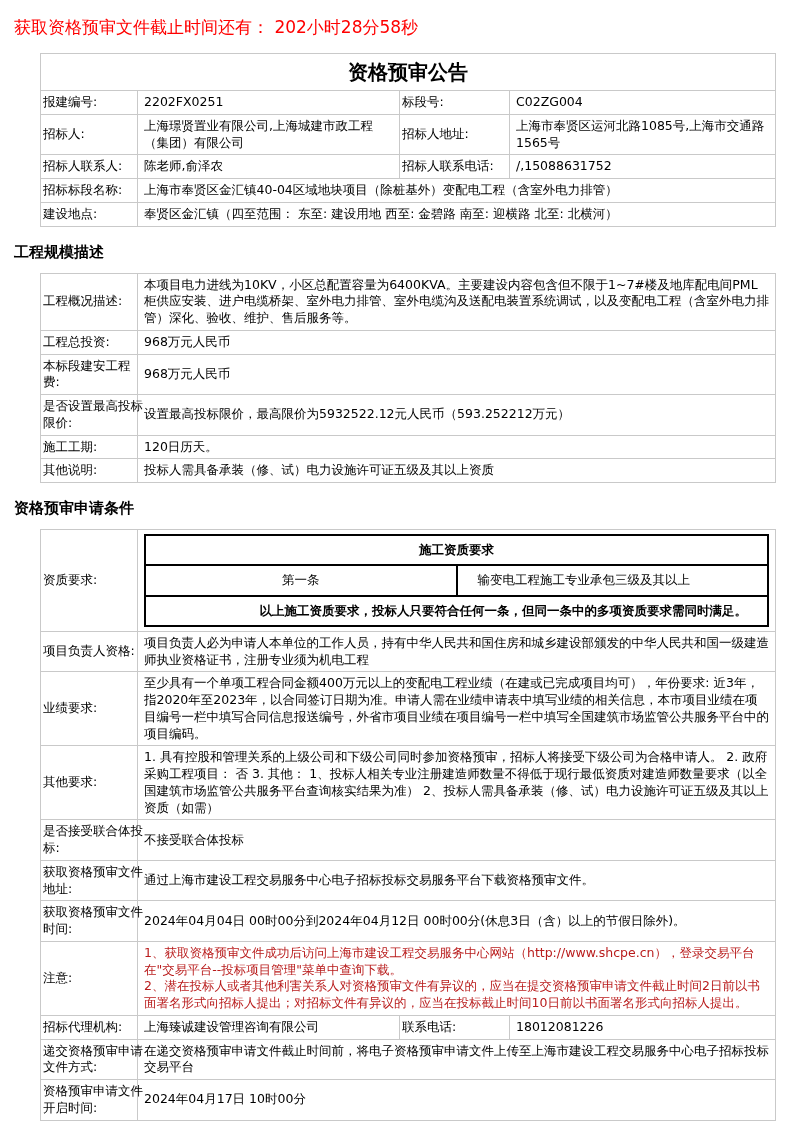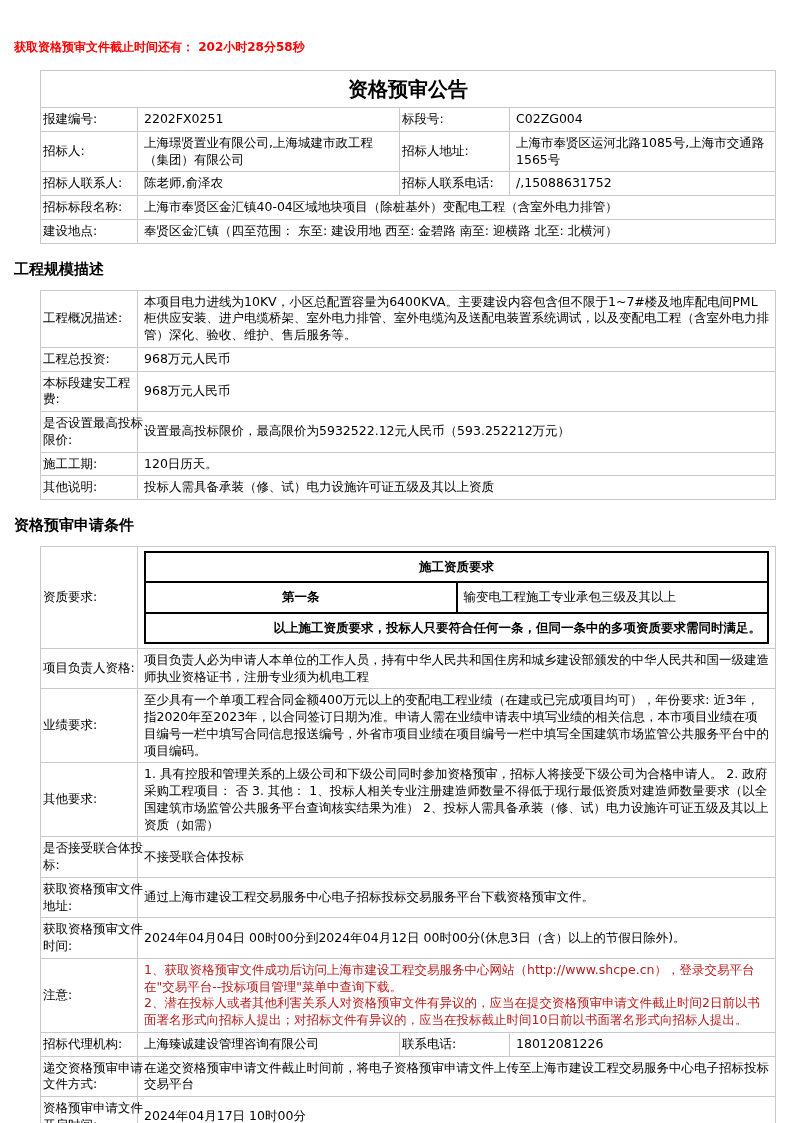--- a/index.html
+++ b/index.html
@@ -10,23 +10,23 @@
     font-family: "DejaVu Sans", "Liberation Sans", sans-serif;
   }
   body {
     width: 793px;
     min-height: 1123px;
     box-sizing: border-box;
     font-size: 12.5px;
   }
   .countdown {
     color: #ff0000;
-    font-weight: bold;
-    font-size: 12px;
-    margin: 39px 0 14px 14px;
+    font-weight: normal;
+    font-size: 17px;
+    margin: 16px 0 14px 14px;
   }
   .sec-heading {
     font-size: 15px;
     font-weight: bold;
     margin: 16px 12px 11px 14px;
     color: #000;
   }
   table.doc {
     border-collapse: collapse;
     table-layout: fixed;
@@ -55,26 +55,26 @@
   }
   
   table.inner {
     border-collapse: collapse;
     table-layout: fixed;
     width: 100%;
     margin: 1px 0;
   }
   table.inner td {
     border: 2px solid #000000;
-    padding: 6px 6px;
+    padding: 6px 20px;
     line-height: 1.3;
     word-break: break-all;
   }
   table.inner td.in-hd { text-align: center; font-weight: bold; }
-  table.inner td.in-c1 { text-align: center; font-weight: bold; }
+  table.inner td.in-c1 { text-align: center; }
   table.inner td.in-ft { text-align: right; font-weight: bold; }
   .blue-text { color: #b91c1c; }
   .blue-text p { margin: 0; }
 </style>
 </head>
 <body>
 
 <div>
 
   <div class="countdown">获取资格预审文件截止时间还有： 202小时28分58秒</div>

